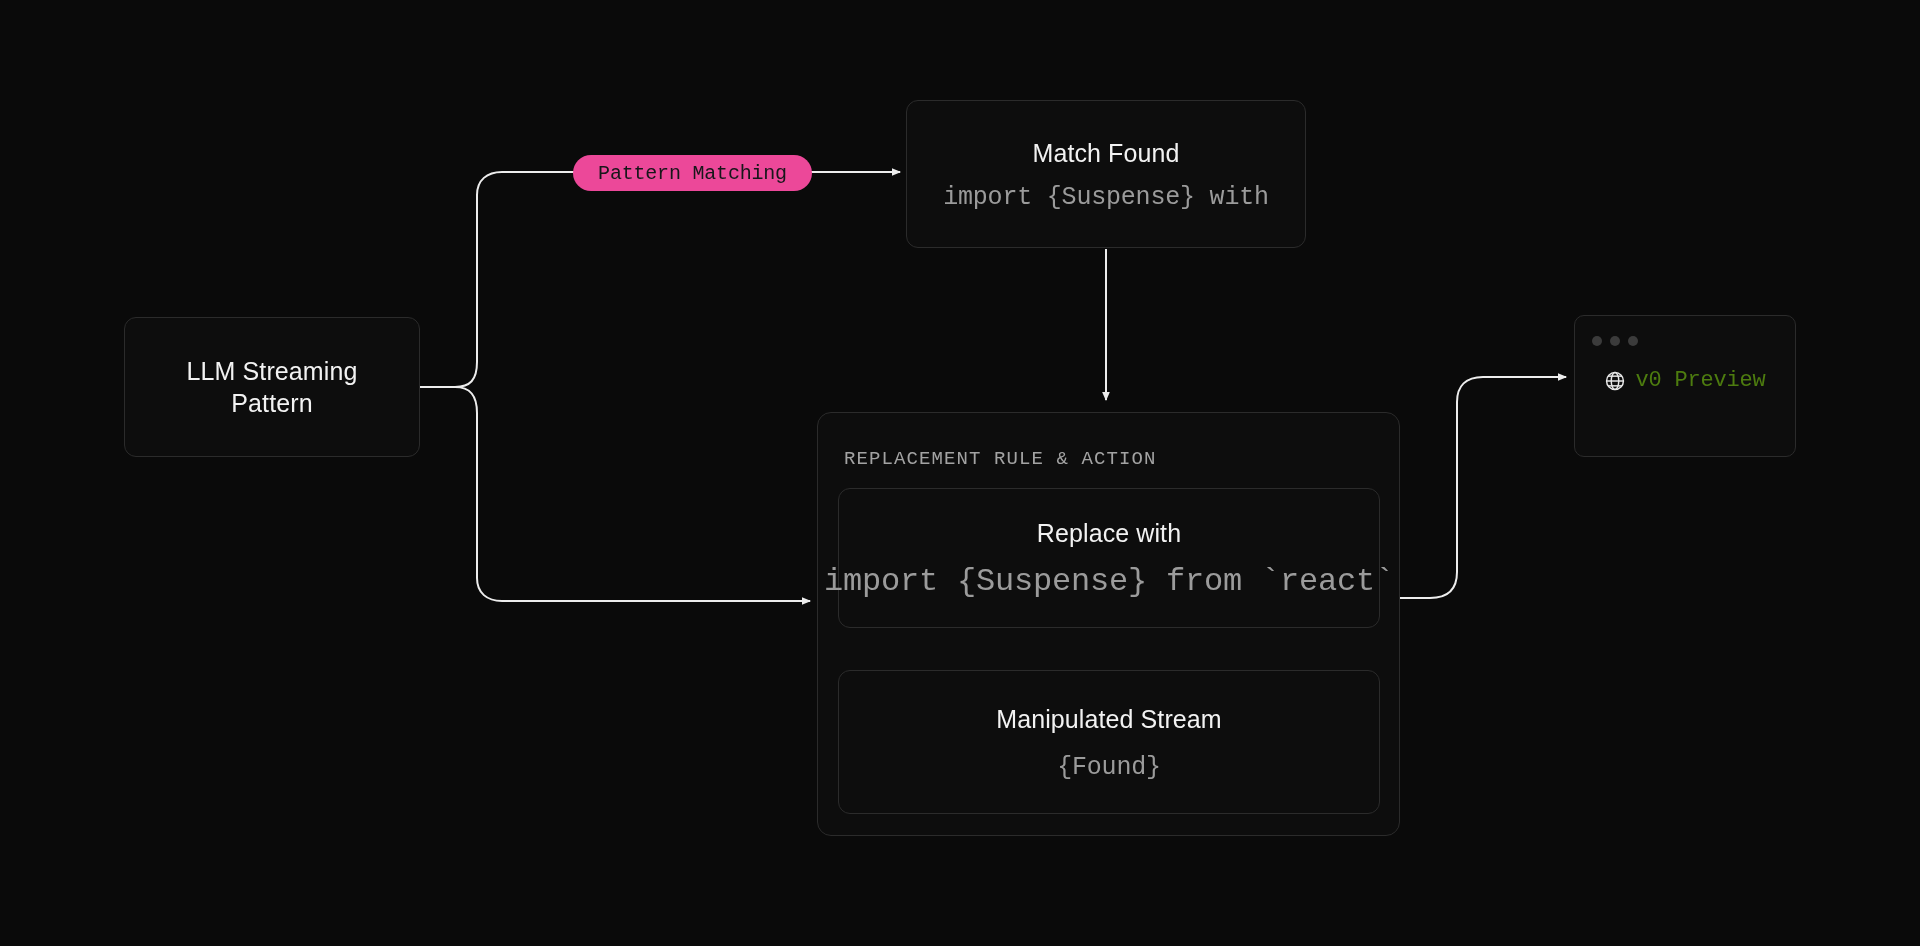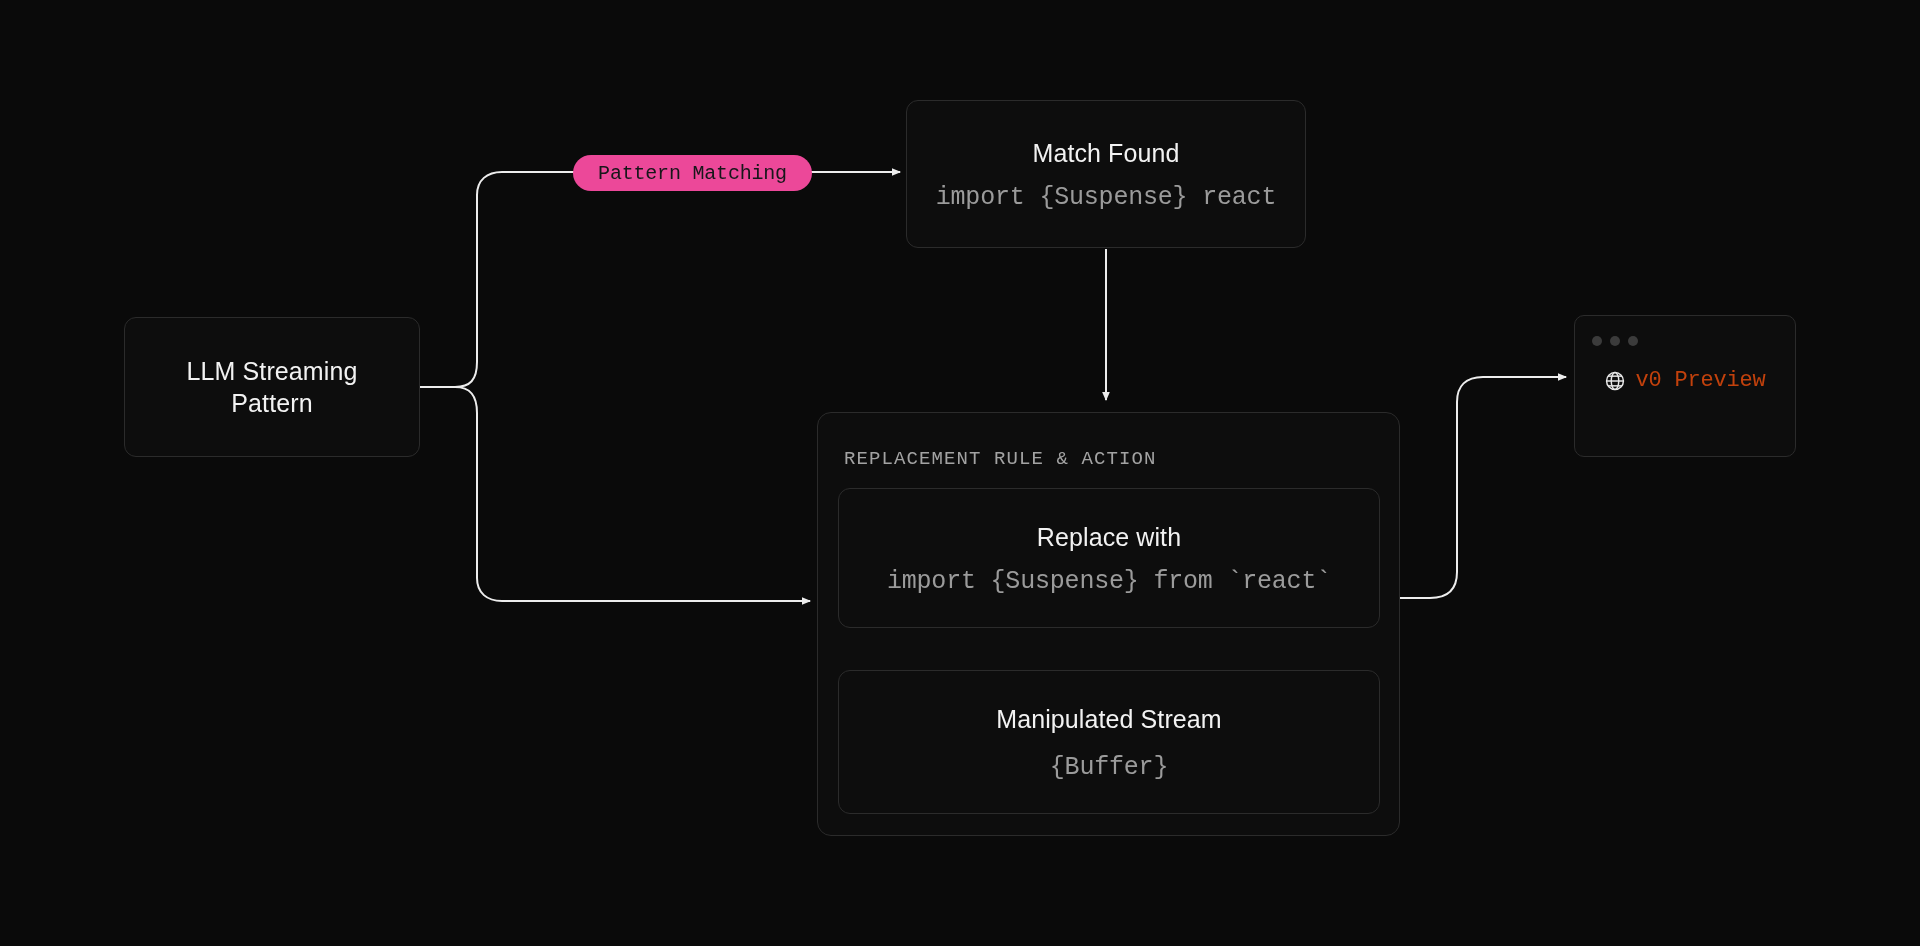--- a/index.html
+++ b/index.html
@@ -113,21 +113,21 @@
   }
   #replace-card {
     left: 838px;
     top: 488px;
     width: 542px;
     height: 140px;
     border-radius: 12px;
     padding: 0 10px;
   }
   #replace-card .title-sans { margin-bottom: 14px; }
-  #replace-card .code-mono { font-size: 25px; }
+  #replace-card .code-mono { font-size: 32px; }
 
   #stream-card {
     left: 838px;
     top: 670px;
     width: 542px;
     height: 144px;
     border-radius: 12px;
     padding: 0 4px;
   }
   #stream-card .title-sans { margin-bottom: 18px; }
@@ -160,21 +160,21 @@
     right: 0;
     top: 52px;
     display: flex;
     align-items: center;
     justify-content: center;
     gap: 9px;
   }
   #preview-label {
     font-family: "Liberation Mono", monospace;
     font-size: 22px;
-    color: #c2410c;
+    color: #4d7c0f;
     letter-spacing: -0.2px;
     white-space: pre;
   }
   .globe-icon { display: block; }
 </style>
 </head>
 <body>
 
 <div id="canvas">
 
@@ -205,35 +205,35 @@
 
   <div class="node node-center" id="llm-node">
     <div class="title-sans">LLM Streaming</div>
     <div class="title-sans">Pattern</div>
   </div>
 
   <div id="pattern-pill">Pattern Matching</div>
 
   <div class="node node-center" id="match-node">
     <div class="title-sans">Match Found</div>
-    <div class="code-mono">import {Suspense} react</div>
+    <div class="code-mono">import {Suspense} with</div>
   </div>
 
   <div class="node" id="replacement-group">
     <div id="replacement-header">REPLACEMENT RULE &amp; ACTION</div>
   </div>
 
   <div class="node node-center" id="replace-card">
     <div class="title-sans">Replace with</div>
     <div class="code-mono">import {Suspense} from `react`</div>
   </div>
 
   <div class="node node-center" id="stream-card">
     <div class="title-sans">Manipulated Stream</div>
-    <div class="code-mono">{Buffer}</div>
+    <div class="code-mono">{Found}</div>
   </div>
 
   <div class="node" id="preview-node">
     <div id="preview-dots">
       <span></span>
       <span></span>
       <span></span>
     </div>
     <div id="preview-row">
       <svg class="globe-icon" width="22" height="22" viewBox="0 0 24 24" fill="none" stroke="#e8e8e8" stroke-width="1.6">

